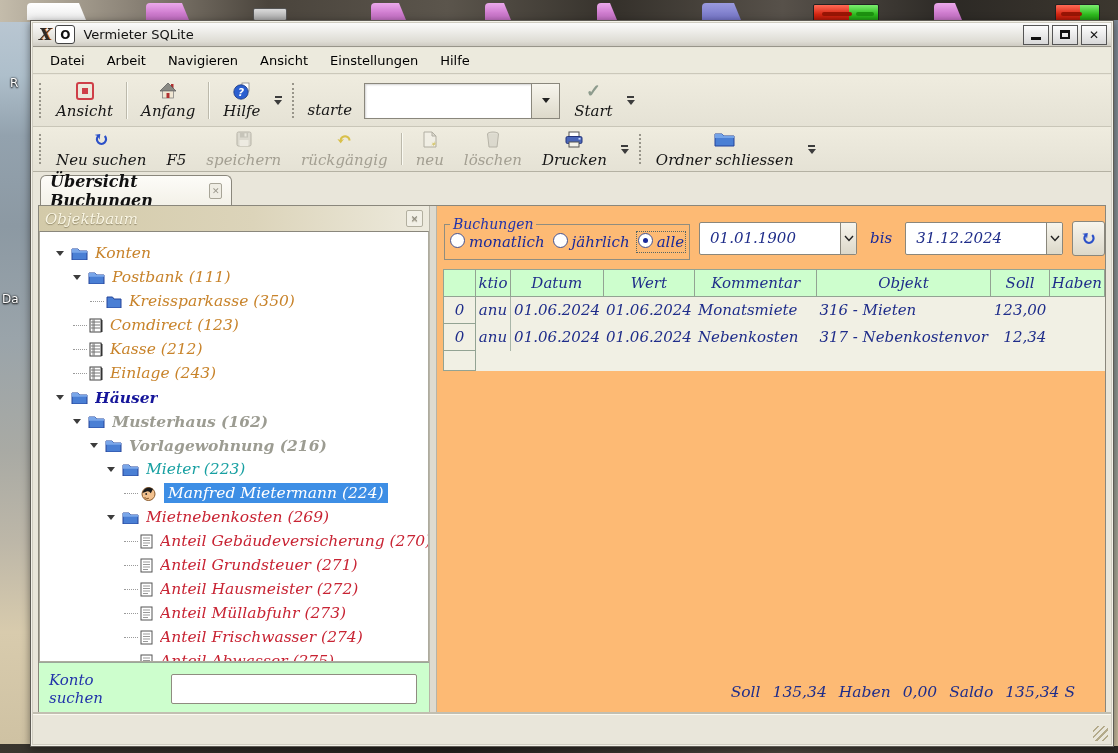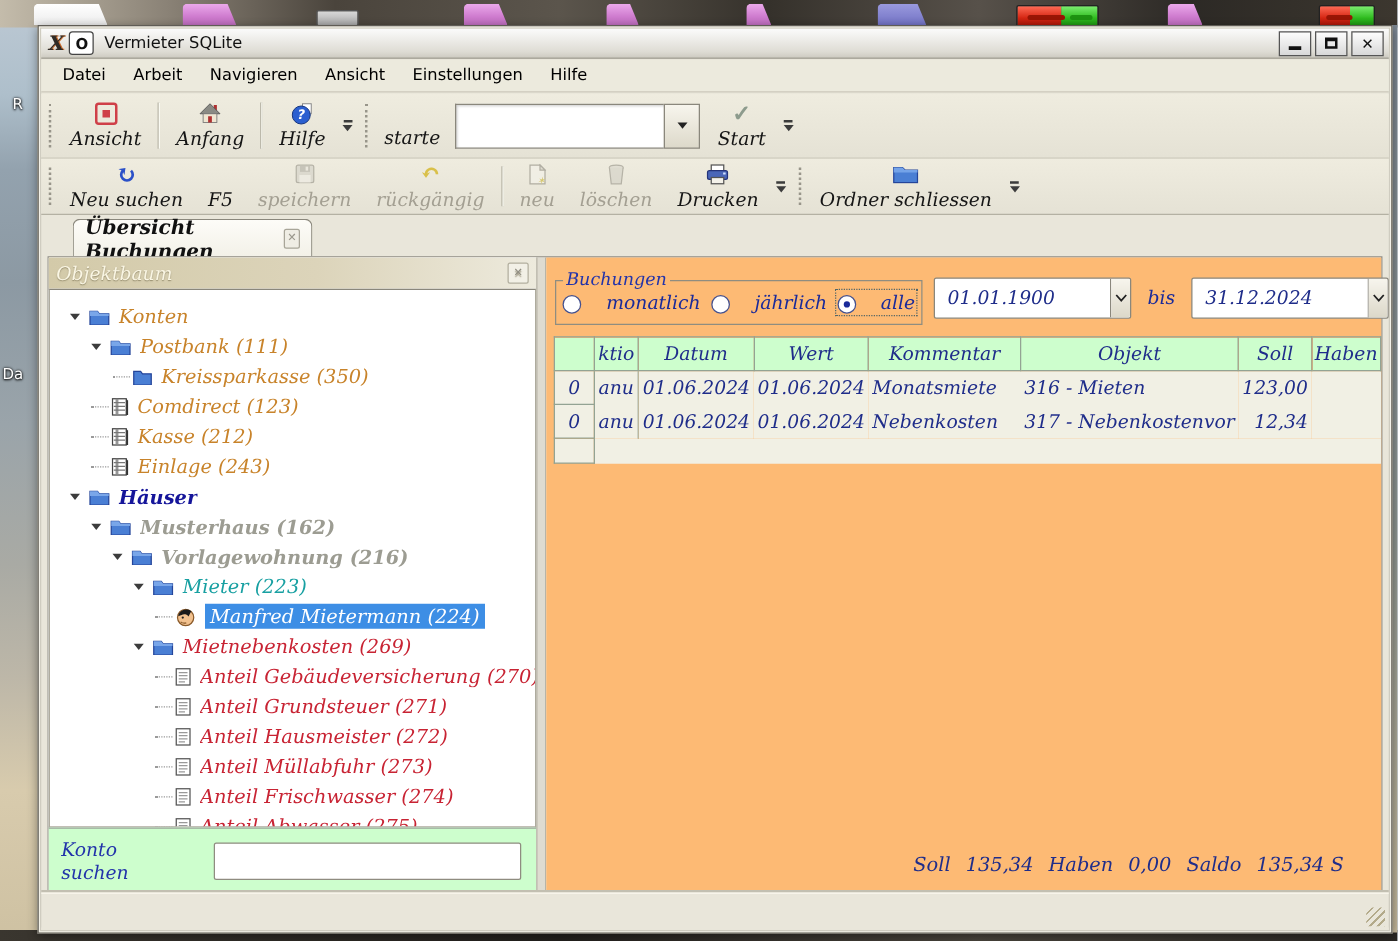--- a/index.html
+++ b/index.html
@@ -87,21 +87,21 @@
   .searchcombo{align-self:center;display:flex;height:36px;margin:0 4px;}
   .searchcombo .field{width:162px;background:#fff;border:1px solid #8a877c;border-right:none;
     box-shadow:inset 1px 1px 2px rgba(0,0,0,.18);}
   .searchcombo .btn{width:27px;background:linear-gradient(180deg,#f7f5ed,#ddd9ca);
     border:1px solid #8a877c;display:grid;place-items:center;}
   .tri-down{width:0;height:0;border-left:4px solid transparent;border-right:4px solid transparent;
     border-top:5px solid #222;}
 
   
   .tabstrip{position:absolute;left:2px;top:151px;right:2px;height:33px;display:flex;align-items:flex-end;}
-  .doctab{margin-left:25px;width:192px;height:30px;background:linear-gradient(180deg,#fdfcf8,#f3f1e8);
+  .doctab{margin-left:7px;width:192px;height:30px;background:linear-gradient(180deg,#fdfcf8,#f3f1e8);
     border:1px solid #8a877c;border-bottom:none;border-radius:6px 6px 0 0;
     display:flex;align-items:center;padding:0 9px;box-sizing:border-box;gap:10px;
     font-family:"DejaVu Serif",serif;font-style:italic;font-weight:bold;font-size:16px;color:#111;}
   .tabclose{width:14px;height:14px;border:1px solid #a8a598;background:#efede4;color:#9a978c;
     display:grid;place-items:center;font-size:9px;font-style:normal;font-weight:normal;border-radius:2px;}
 
   
   .content{position:absolute;left:7px;right:7px;top:184px;bottom:31px;
     border:1px solid #8a877c;background:#fff;display:flex;}
 
@@ -140,21 +140,21 @@
   .rightpanel{flex:1;background:#fdba74;position:relative;
     font-family:"DejaVu Serif",serif;font-style:italic;}
   .filterrow{position:absolute;left:7px;top:6px;right:6px;height:52px;display:flex;align-items:center;gap:9px;}
   fieldset.buchungen{width:224px;flex:none;height:44px;margin:0;border:1px solid #8f8d80;
     padding:1px 5px 3px;box-sizing:border-box;}
   fieldset.buchungen legend{font-size:14px;color:#2233aa;padding:0 3px;}
   .radios{display:flex;align-items:center;gap:8px;font-size:15px;color:#1a2a9a;}
   .radio{width:13px;height:13px;border:1px solid #44518f;border-radius:50%;background:#fff;
     display:grid;place-items:center;flex:none;}
   .radio.on i{width:5px;height:5px;border-radius:50%;background:#1a2a9a;display:block;}
-  .ritem{display:flex;align-items:flex-end;gap:20px;}
+  .ritem{display:flex;align-items:flex-start;gap:4px;}
   .ritem.focus{outline:1px dotted #566;outline-offset:1px;}
   .datecombo{width:158px;height:33px;background:#fff;border:1px solid #8a877c;border-radius:2px;
     display:flex;align-items:center;font-size:15px;color:#1f2d8a;box-sizing:border-box;flex:none;gap:44px;}
   .datecombo .val{padding-left:10px;}
   .datecombo .dbtn{margin-left:auto;width:27px;height:100%;border-left:1px solid #8a877c;
     background:linear-gradient(180deg,#f7f5ed,#dcd8c9);display:grid;place-items:center;border-radius:0 2px 2px 0;}
   .bis{font-size:15px;color:#1a2a9a;margin:0 4px;}
   .refreshbtn{width:31px;height:33px;flex:none;background:linear-gradient(180deg,#f7f5ed,#dcd8c9);
     border:1px solid #8a877c;border-radius:3px;display:grid;place-items:center;}
 

